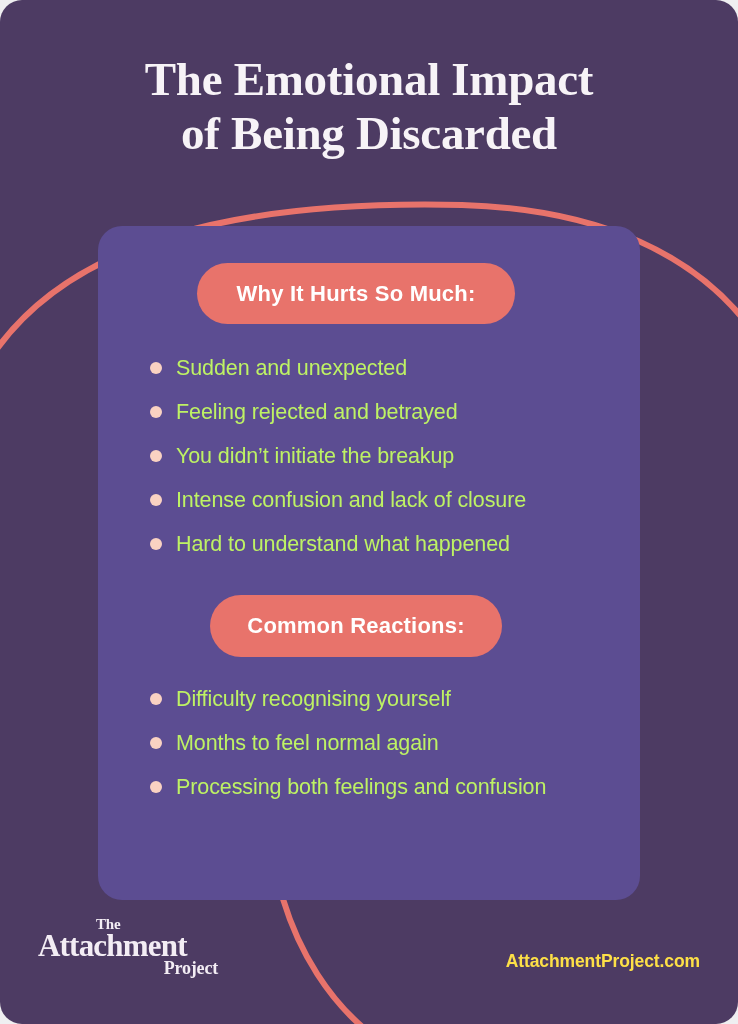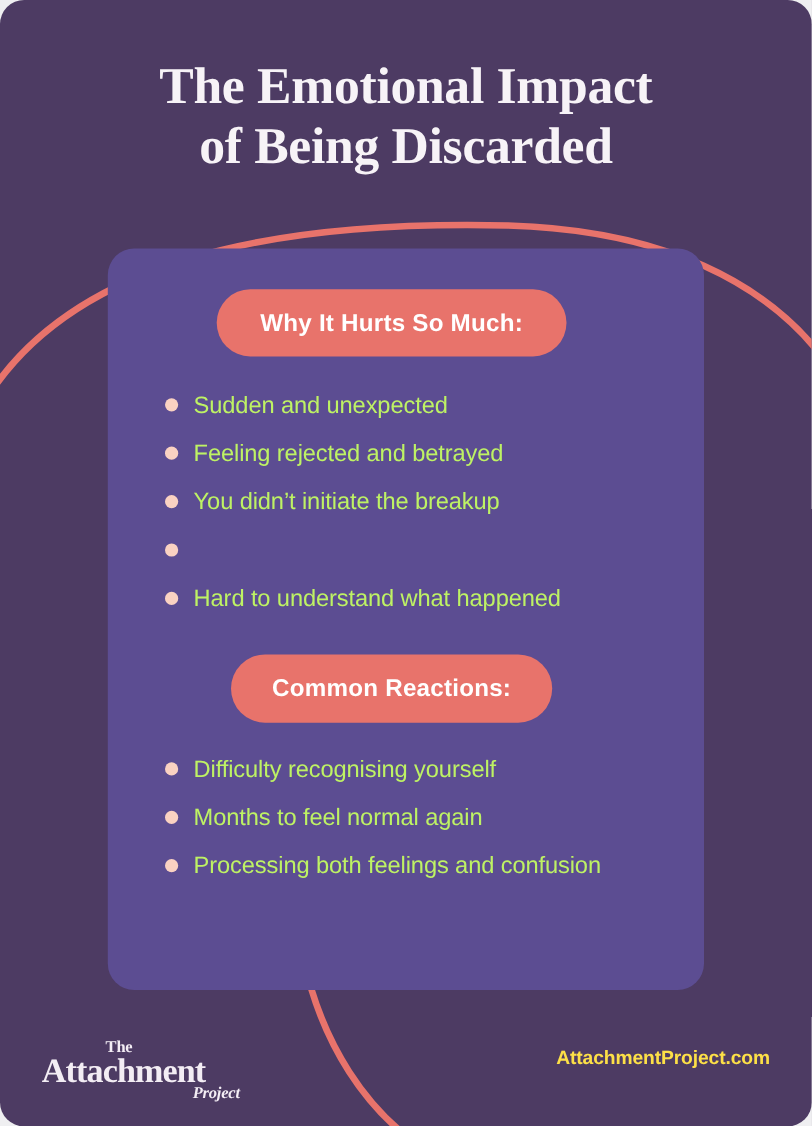--- a/index.html
+++ b/index.html
@@ -127,21 +127,21 @@
     width: 12px;
     height: 12px;
     border-radius: 50%;
     background: #FAD2C2;
   }
 
   
   #logo {
     position: absolute;
     left: 38px;
-    bottom: 22px;
+    bottom: 50px;
     width: 180px;
     height: 58px;
     z-index: 5;
     color: #F3EDF4;
     font-family: "Liberation Serif", "DejaVu Serif", serif;
   }
   #logo-the {
     position: absolute;
     left: 58px;
     top: 0px;
@@ -154,24 +154,23 @@
     left: 0px;
     top: 12px;
     font-size: 31px;
     font-weight: bold;
     letter-spacing: -0.8px;
   }
   #logo-project {
     position: absolute;
     right: 0px;
     top: 42px;
-    font-size: 15px;
+    font-size: 18px;
     font-weight: bold;
     letter-spacing: -0.2px;
-    font-style: italic;
   }
 
   #site-url {
     position: absolute;
     right: 38px;
     bottom: 52px;
     z-index: 5;
     color: #fde047;
     font-family: "Liberation Sans", sans-serif;
     font-weight: bold;
@@ -208,20 +207,21 @@
       <li class="bullet-item">
         <span class="bullet-dot"></span>
         <span>Feeling rejected and betrayed</span>
       </li>
       <li class="bullet-item">
         <span class="bullet-dot"></span>
         <span>You didn’t initiate the breakup</span>
       </li>
       <li class="bullet-item">
         <span class="bullet-dot"></span>
+        <span>Intense confusion and lack of closure</span>
       </li>
       <li class="bullet-item">
         <span class="bullet-dot"></span>
         <span>Hard to understand what happened</span>
       </li>
     </ul>
 
     <div class="pill" id="pill-reactions">
       <span>Common Reactions:</span>
     </div>

